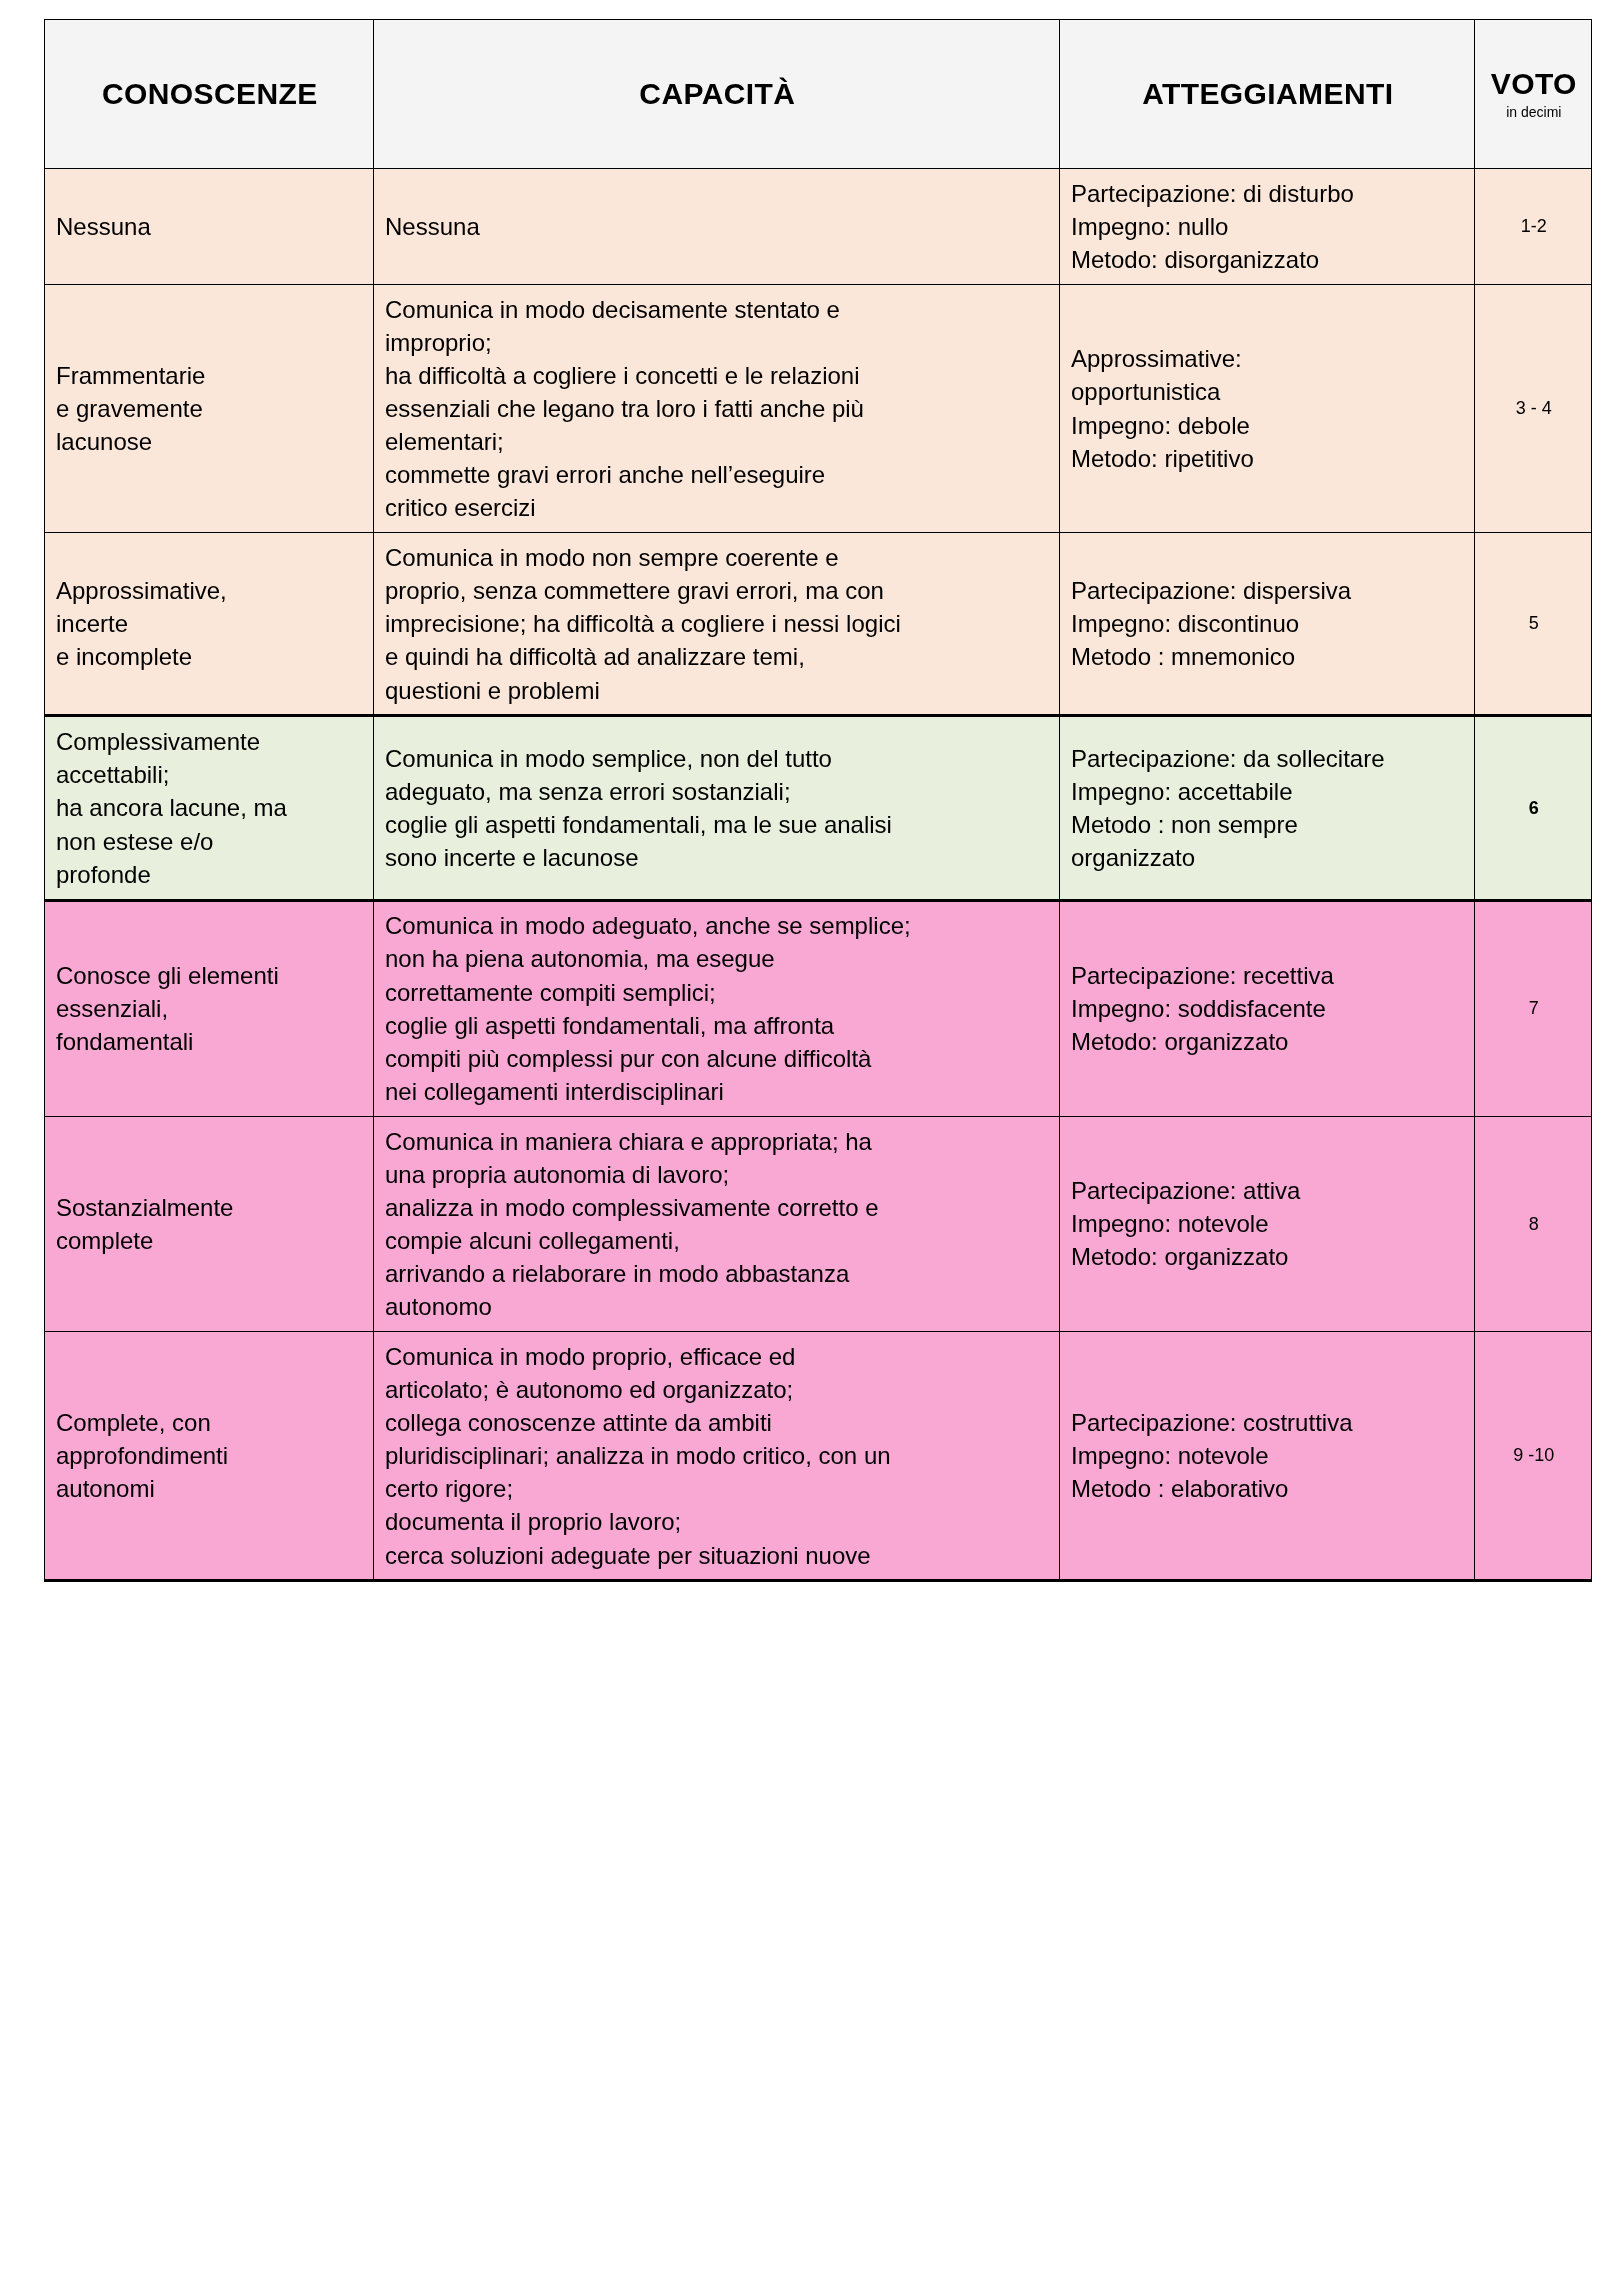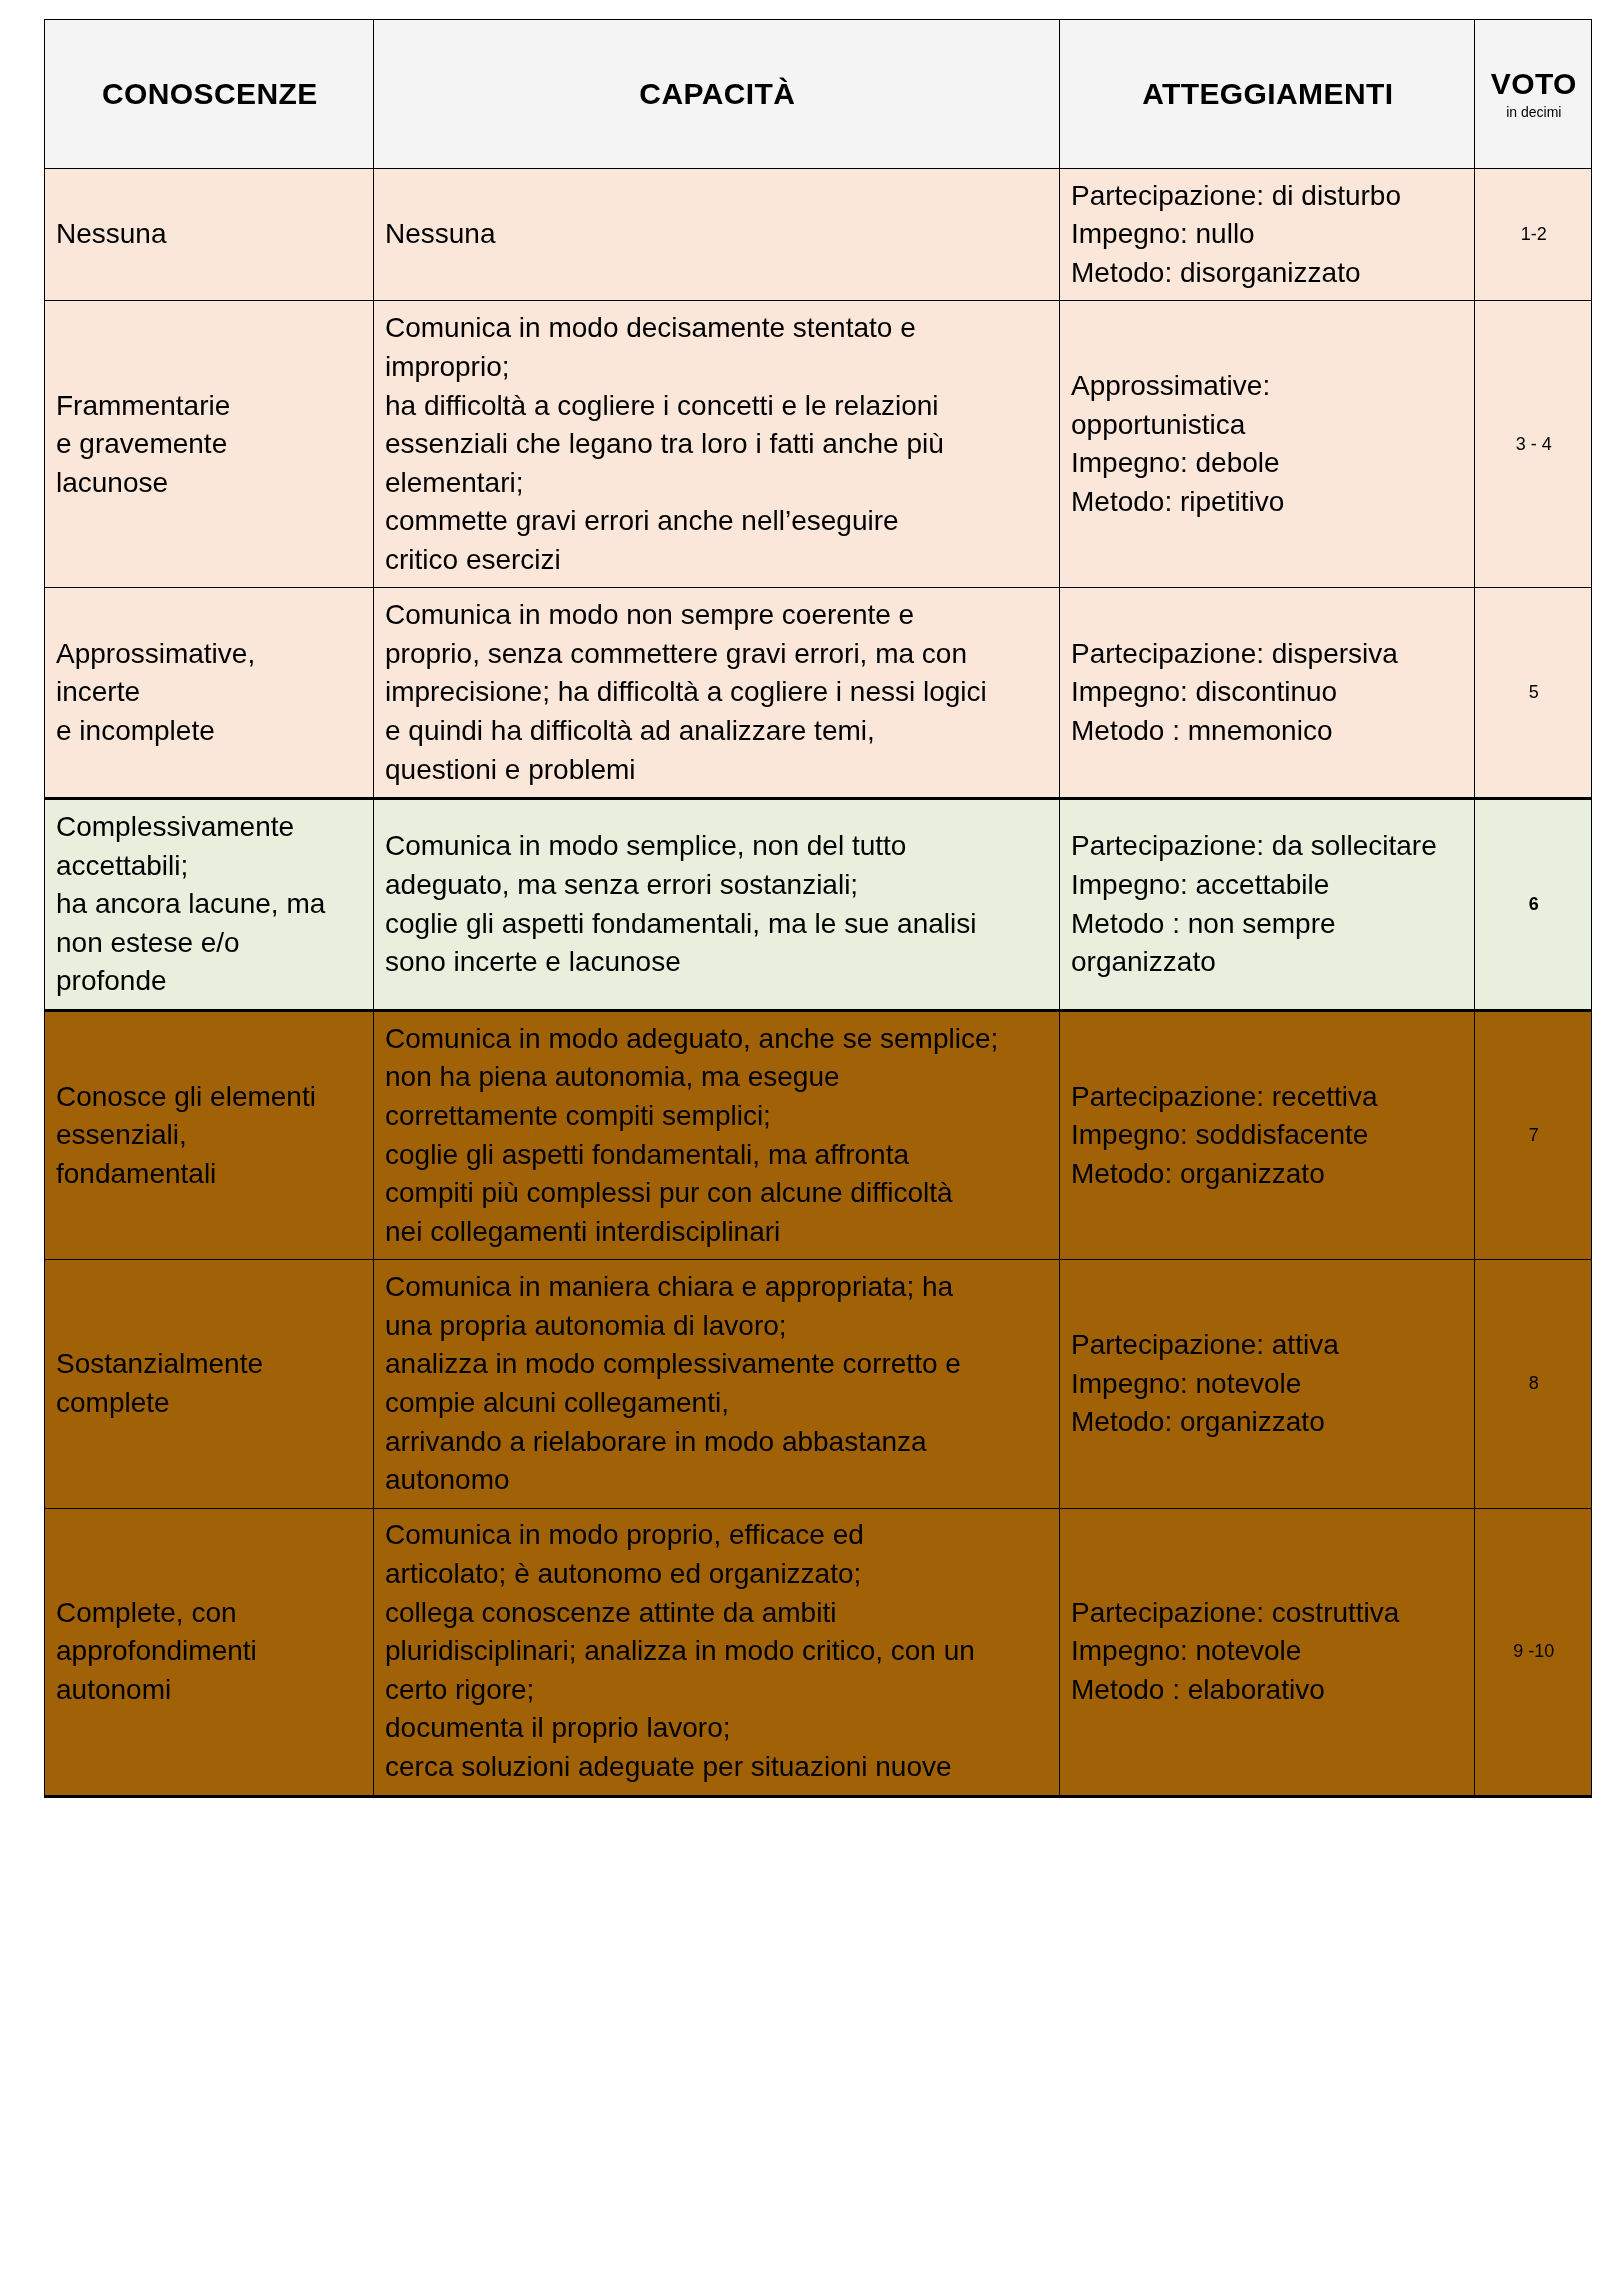--- a/index.html
+++ b/index.html
@@ -62,36 +62,36 @@
   }
   .th-sub {
     font-size: 14px;
     font-weight: normal;
     line-height: 1.2;
     margin-top: 3.1px;
   }
 
   
   tbody td {
-    font-size: 28px;
+    font-size: 24px;
     line-height: 1.38;
   }
   td.col-conoscenze { text-align: left; }
   td.col-capacita   { text-align: left; }
   td.col-atteg      { text-align: left; }
   td.col-voto {
     text-align: center;
     font-size: 18px;
     white-space: nowrap;
   }
 
   
   tr.band-peach td { background: #fbe7d9; }
   tr.band-green td { background: #e9efdd; }
-  tr.band-blue  td { background: #a16207; }
+  tr.band-blue  td { background: #f9a8d4; }
 
   
   tr.band-green td { border-top: 3.9px solid #000; }
   tr.band-blue.first-blue td { border-top: 3.9px solid #000; }
   tr.last-row td { border-bottom: 3.9px solid #000; }
 
   tr.band-green td.col-voto { font-weight: bold; }
 
   .cell-lines { display: block; }
   .cell-lines .ln { display: block; white-space: pre-wrap; }

